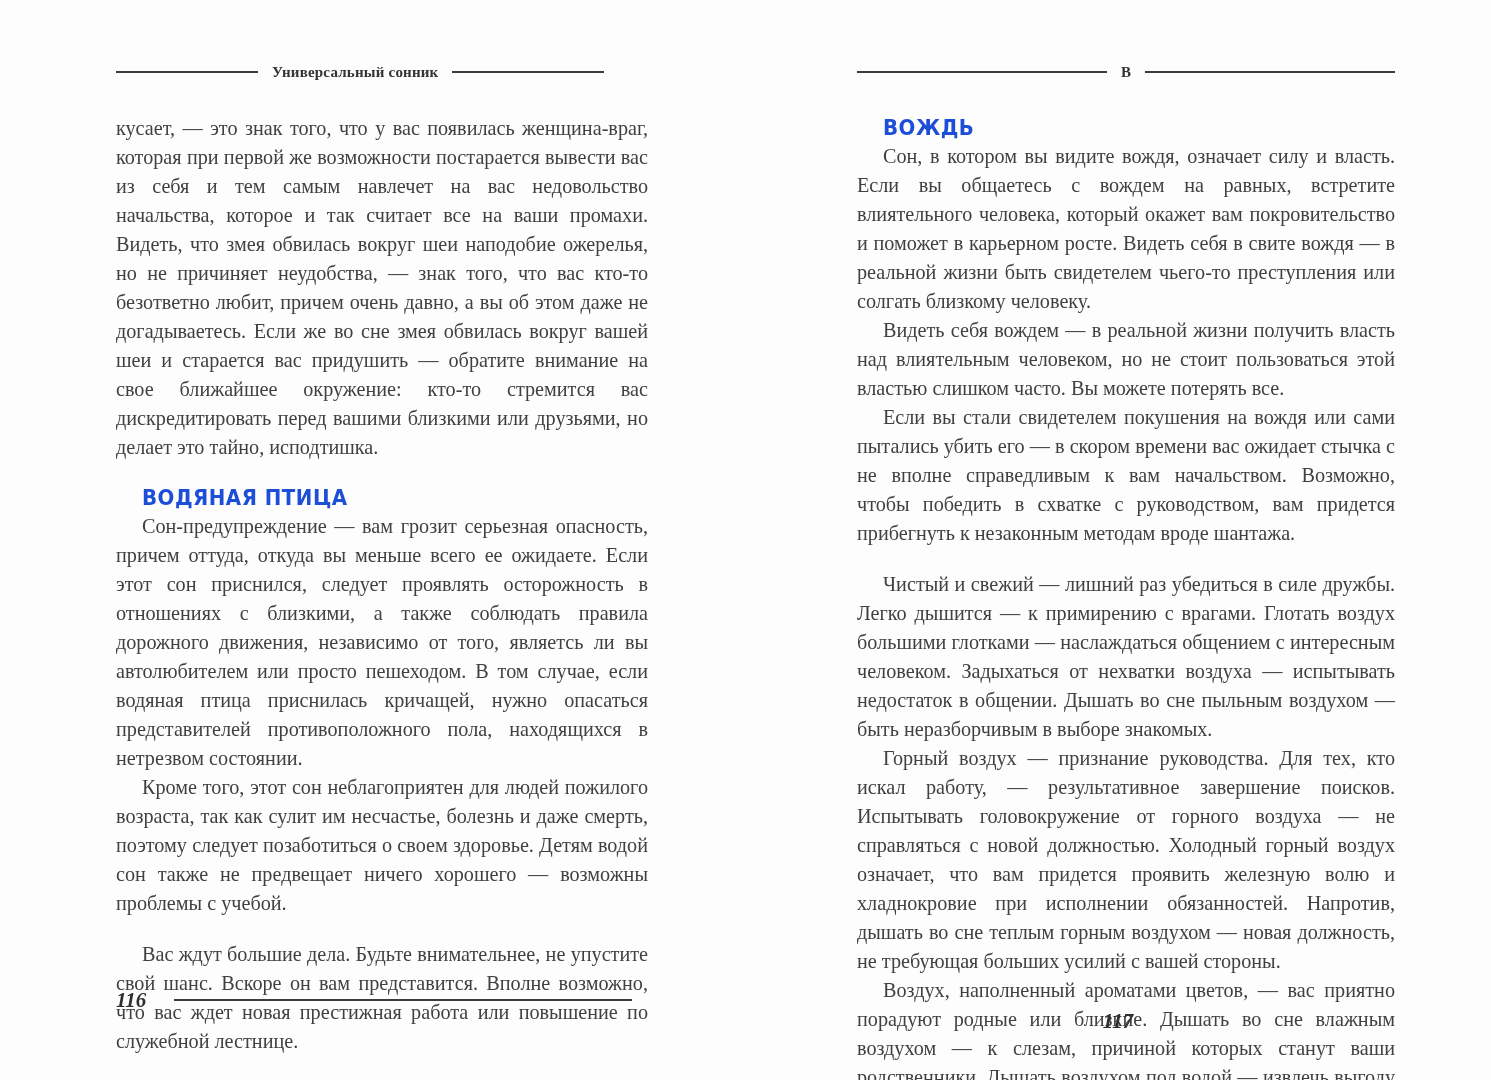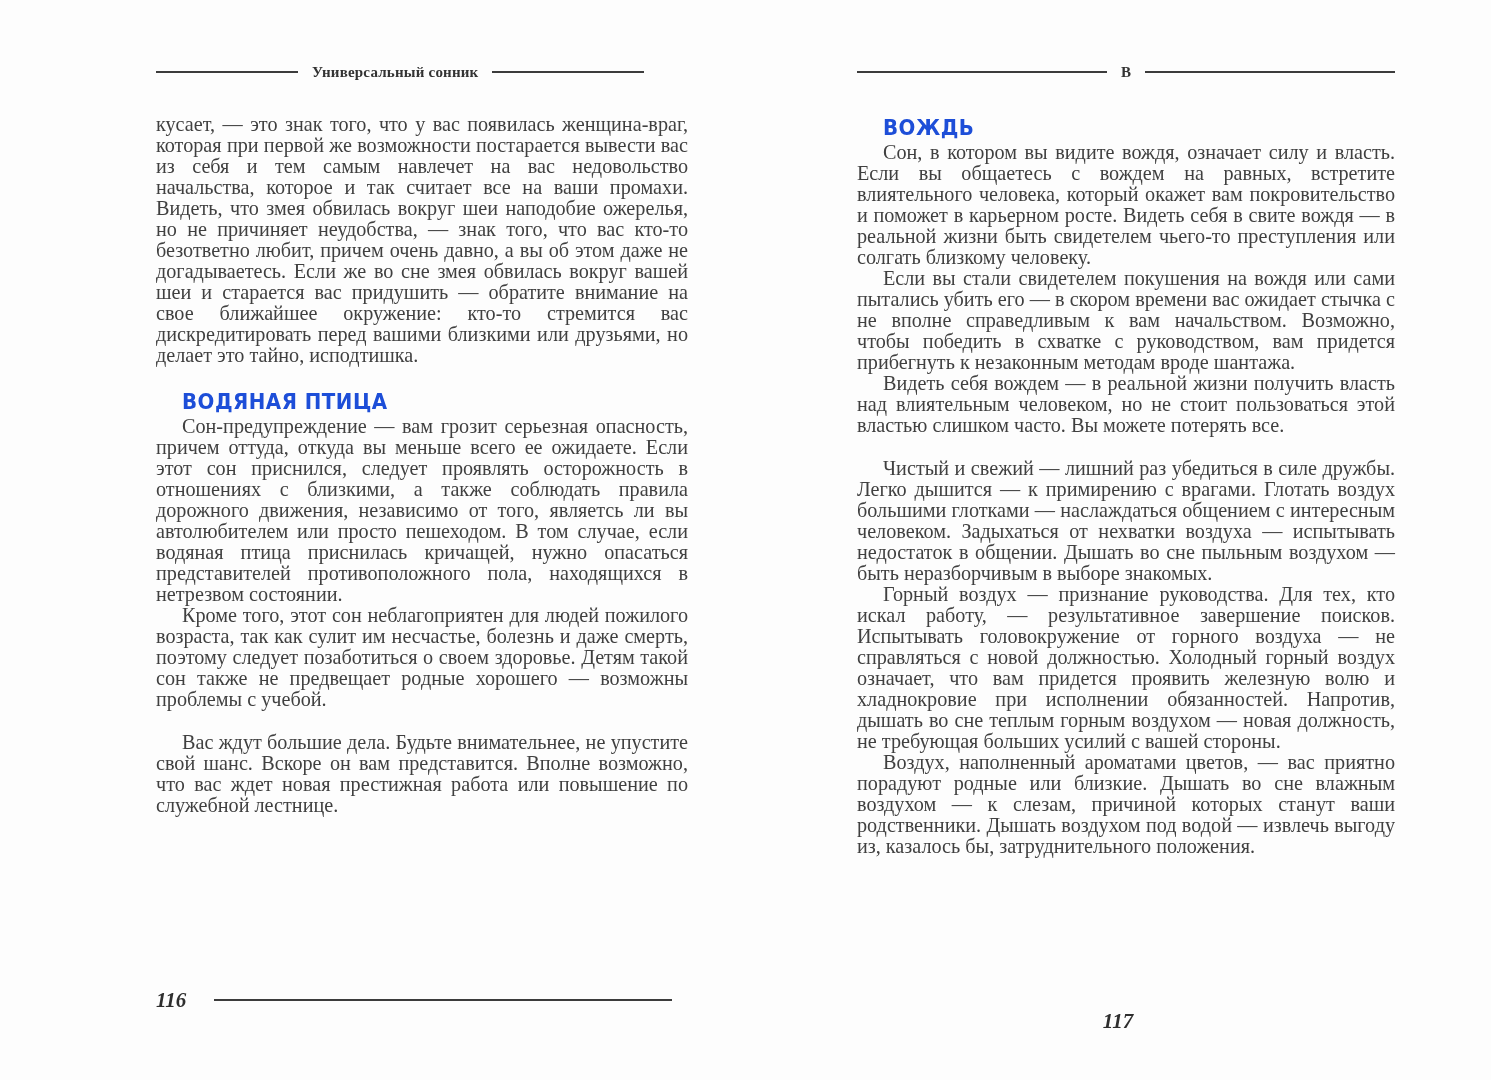--- a/index.html
+++ b/index.html
@@ -1,21 +1,21 @@
 <!DOCTYPE html>
 <html><head>
 <meta charset="utf-8">
 <style>
   html, body { margin:0; padding:0; }
   body {
     width:1491px; height:1080px; background:#fdfdfd; position:relative; overflow:hidden;
     font-family:"Liberation Serif", "DejaVu Serif", serif; color:#3a3a3a;
   }
   .page { position:absolute; top:0; height:1080px; }
-  .page.left { left:116px; width:532px;margin-left:40px; }
+  .page.left { left:116px; width:532px; }
   .page.right { left:857px; width:538px; }
 
   .running-head {
     position:absolute; top:60px; left:0; right:0; height:24px;
     display:flex; align-items:center; gap:14px;
   }
   .rule { flex:1; height:2px; background:#3c3c3c; }
   .running-head .title { font-size:15px; font-weight:bold; color:#333; letter-spacing:0.2px; white-space:nowrap; }
   .left .running-head .rule.l { flex:0 0 142px; }
   .left .running-head .rule.r { flex:0 0 152px; }
@@ -23,21 +23,21 @@
   .folio {
     position:absolute; top:985px; left:0; right:16px; height:30px;
     display:flex; align-items:center; gap:28px;font-style:italic;
   }
   .folio .num { font-size:21px; font-weight:bold; color:#2e2e2e; }
   .folio .rule { height:2px; }
   .right .folio { gap:24px;flex-direction:column; }
 
   .content { position:absolute; top:114px; left:0; right:0; }
   .para {
-    font-size:20.2px; line-height:21px; text-align:justify; margin:0;
+    font-size:20.2px; line-height:29px; text-align:justify; margin:0;
     hyphens:manual; color:#404040;
   }
   .para.indent { text-indent:26px; }
   .para.cont { text-indent:0; }
   .entry-head {
     font-family:"DejaVu Sans", sans-serif; font-weight:bold; font-size:22px;
     color:#1d4ed8; margin:0 0 0 26px; line-height:28px; letter-spacing:0.5px;
     font-stretch:condensed;
   }
   .gap { height:22px; }
@@ -51,21 +51,21 @@
     <span class="title">Универсальный сонник</span>
     <div class="rule r"></div>
   </div>
 
   <div class="content">
     <p class="para cont">кусает, — это знак того, что у вас появилась женщина-враг, которая при первой же возможности постарается вывести вас из себя и тем самым навлечет на вас недовольство начальства, которое и так считает все на ваши промахи. Видеть, что змея обвилась вокруг шеи наподобие ожерелья, но не причиняет неудобства, — знак того, что вас кто-то безответно любит, причем очень давно, а вы об этом даже не догадываетесь. Если же во сне змея обвилась вокруг вашей шеи и старается вас придушить — обратите внимание на свое ближайшее окружение: кто-то стремится вас дискредитировать перед вашими близкими или друзьями, но делает это тайно, исподтишка.</p>
 
     <div class="gap"></div>
     <h2 class="entry-head">ВОДЯНАЯ ПТИЦА</h2>
     <p class="para indent">Сон-предупреждение — вам грозит серьезная опасность, причем оттуда, откуда вы меньше всего ее ожидаете. Если этот сон приснился, следует проявлять осторожность в отношениях с близкими, а также соблюдать правила дорожного движения, независимо от того, являетсь ли вы автолюбителем или просто пешеходом. В том случае, если водяная птица приснилась кричащей, нужно опасаться представителей противоположного пола, находящихся в нетрезвом состоянии.</p>
-    <p class="para indent">Кроме того, этот сон неблагоприятен для людей пожилого возраста, так как сулит им несчастье, болезнь и даже смерть, поэтому следует позаботиться о своем здоровье. Детям такой сон также не предвещает родные хорошего — возможны проблемы с учебой.</p>
+    <p class="para indent">Кроме того, этот сон неблагоприятен для людей пожилого возраста, так как сулит им несчастье, болезнь и даже смерть, поэтому следует позаботиться о своем здоровье. Детям водой сон также не предвещает ничего хорошего — возможны проблемы с учебой.</p>
 
     <div class="gap"></div>
     <p class="para indent">Вас ждут большие дела. Будьте внимательнее, не упустите свой шанс. Вскоре он вам представится. Вполне возможно, что вас ждет новая престижная работа или повышение по служебной лестнице.</p>
   </div>
 
   <div class="folio">
     <span class="num">116</span>
     <div class="rule"></div>
   </div>
 </div>
@@ -73,22 +73,22 @@
 <div class="page right">
   <div class="running-head">
     <div class="rule"></div>
     <span class="title">В</span>
     <div class="rule"></div>
   </div>
 
   <div class="content">
     <h2 class="entry-head">ВОЖДЬ</h2>
     <p class="para indent">Сон, в котором вы видите вождя, означает силу и власть. Если вы общаетесь с вождем на равных, встретите влиятельного человека, который окажет вам покровительство и поможет в карьерном росте. Видеть себя в свите вождя — в реальной жизни быть свидетелем чьего-то преступления или солгать близкому человеку.</p>
+    <p class="para indent">Видеть себя вождем — в реальной жизни получить власть над влиятельным человеком, но не стоит пользоваться этой властью слишком часто. Вы можете потерять все.</p>
     <p class="para indent">Если вы стали свидетелем покушения на вождя или сами пытались убить его — в скором времени вас ожидает стычка с не вполне справедливым к вам начальством. Возможно, чтобы победить в схватке с руководством, вам придется прибегнуть к незаконным методам вроде шантажа.</p>
-    <p class="para indent">Видеть себя вождем — в реальной жизни получить власть над влиятельным человеком, но не стоит пользоваться этой властью слишком часто. Вы можете потерять все.</p>
 
     <div class="gap"></div>
     <p class="para indent">Чистый и свежий — лишний раз убедиться в силе дружбы. Легко дышится — к примирению с врагами. Глотать воздух большими глотками — наслаждаться общением с интересным человеком. Задыхаться от нехватки воздуха — испытывать недостаток в общении. Дышать во сне пыльным воздухом — быть неразборчивым в выборе знакомых.</p>
     <p class="para indent">Горный воздух — признание руководства. Для тех, кто искал работу, — результативное завершение поисков. Испытывать головокружение от горного воздуха — не справляться с новой должностью. Холодный горный воздух означает, что вам придется проявить железную волю и хладнокровие при исполнении обязанностей. Напротив, дышать во сне теплым горным воздухом — новая должность, не требующая больших усилий с вашей стороны.</p>
     <p class="para indent">Воздух, наполненный ароматами цветов, — вас приятно порадуют родные или близкие. Дышать во сне влажным воздухом — к слезам, причиной которых станут ваши родственники. Дышать воздухом под водой — извлечь выгоду из, казалось бы, затруднительного положения.</p>
   </div>
 
   <div class="folio">
     <div class="rule"></div>
     <span class="num">117</span>

